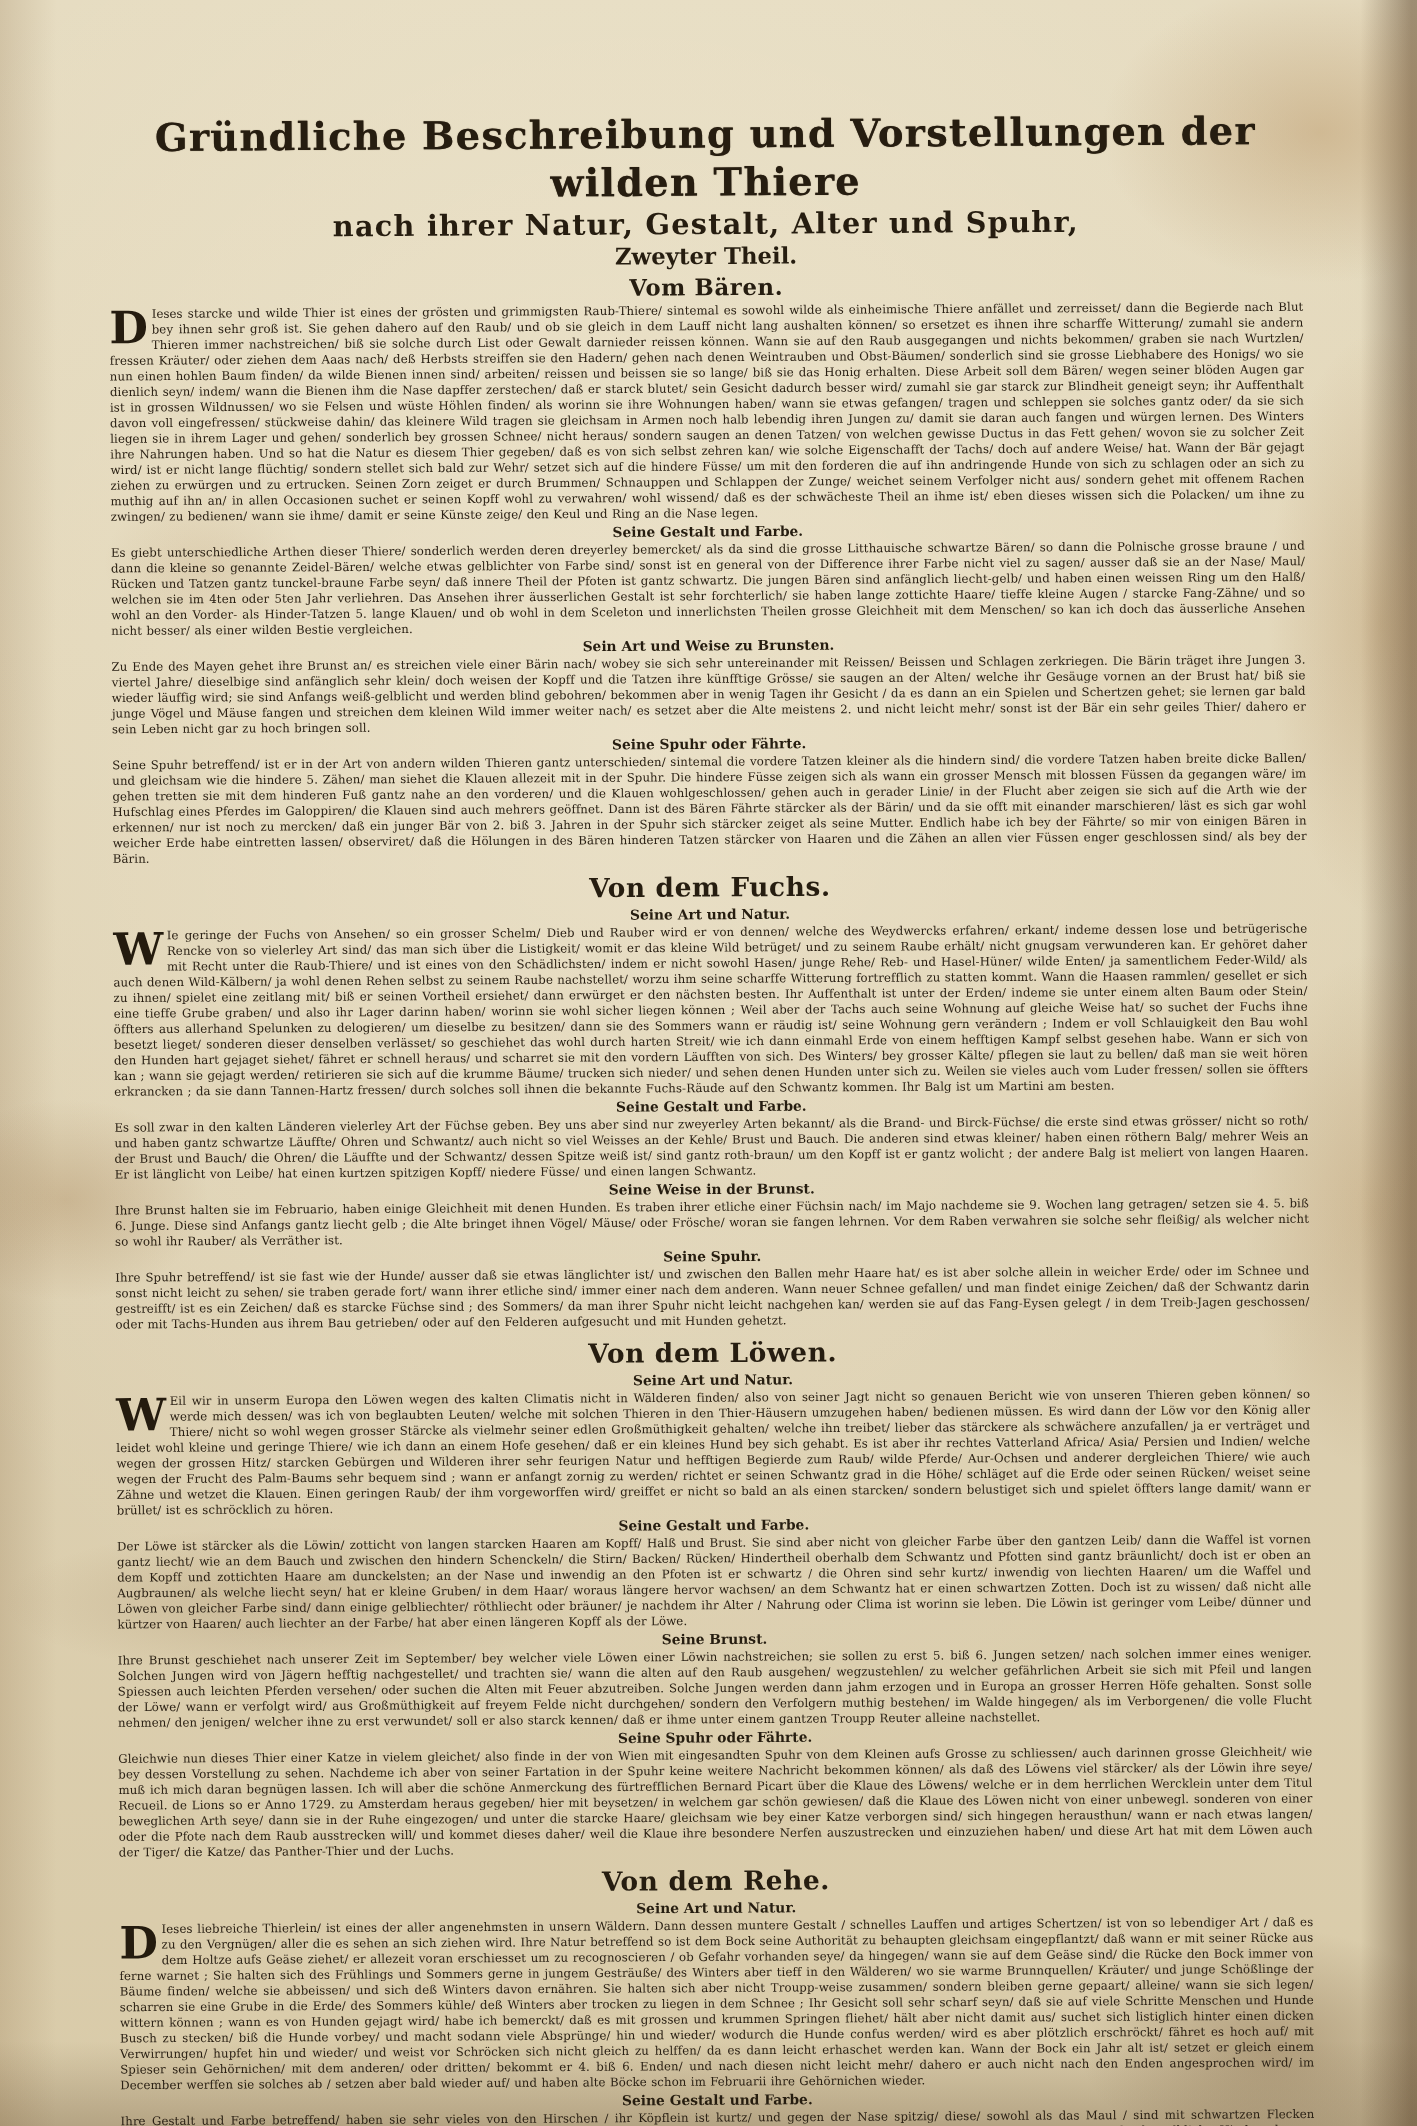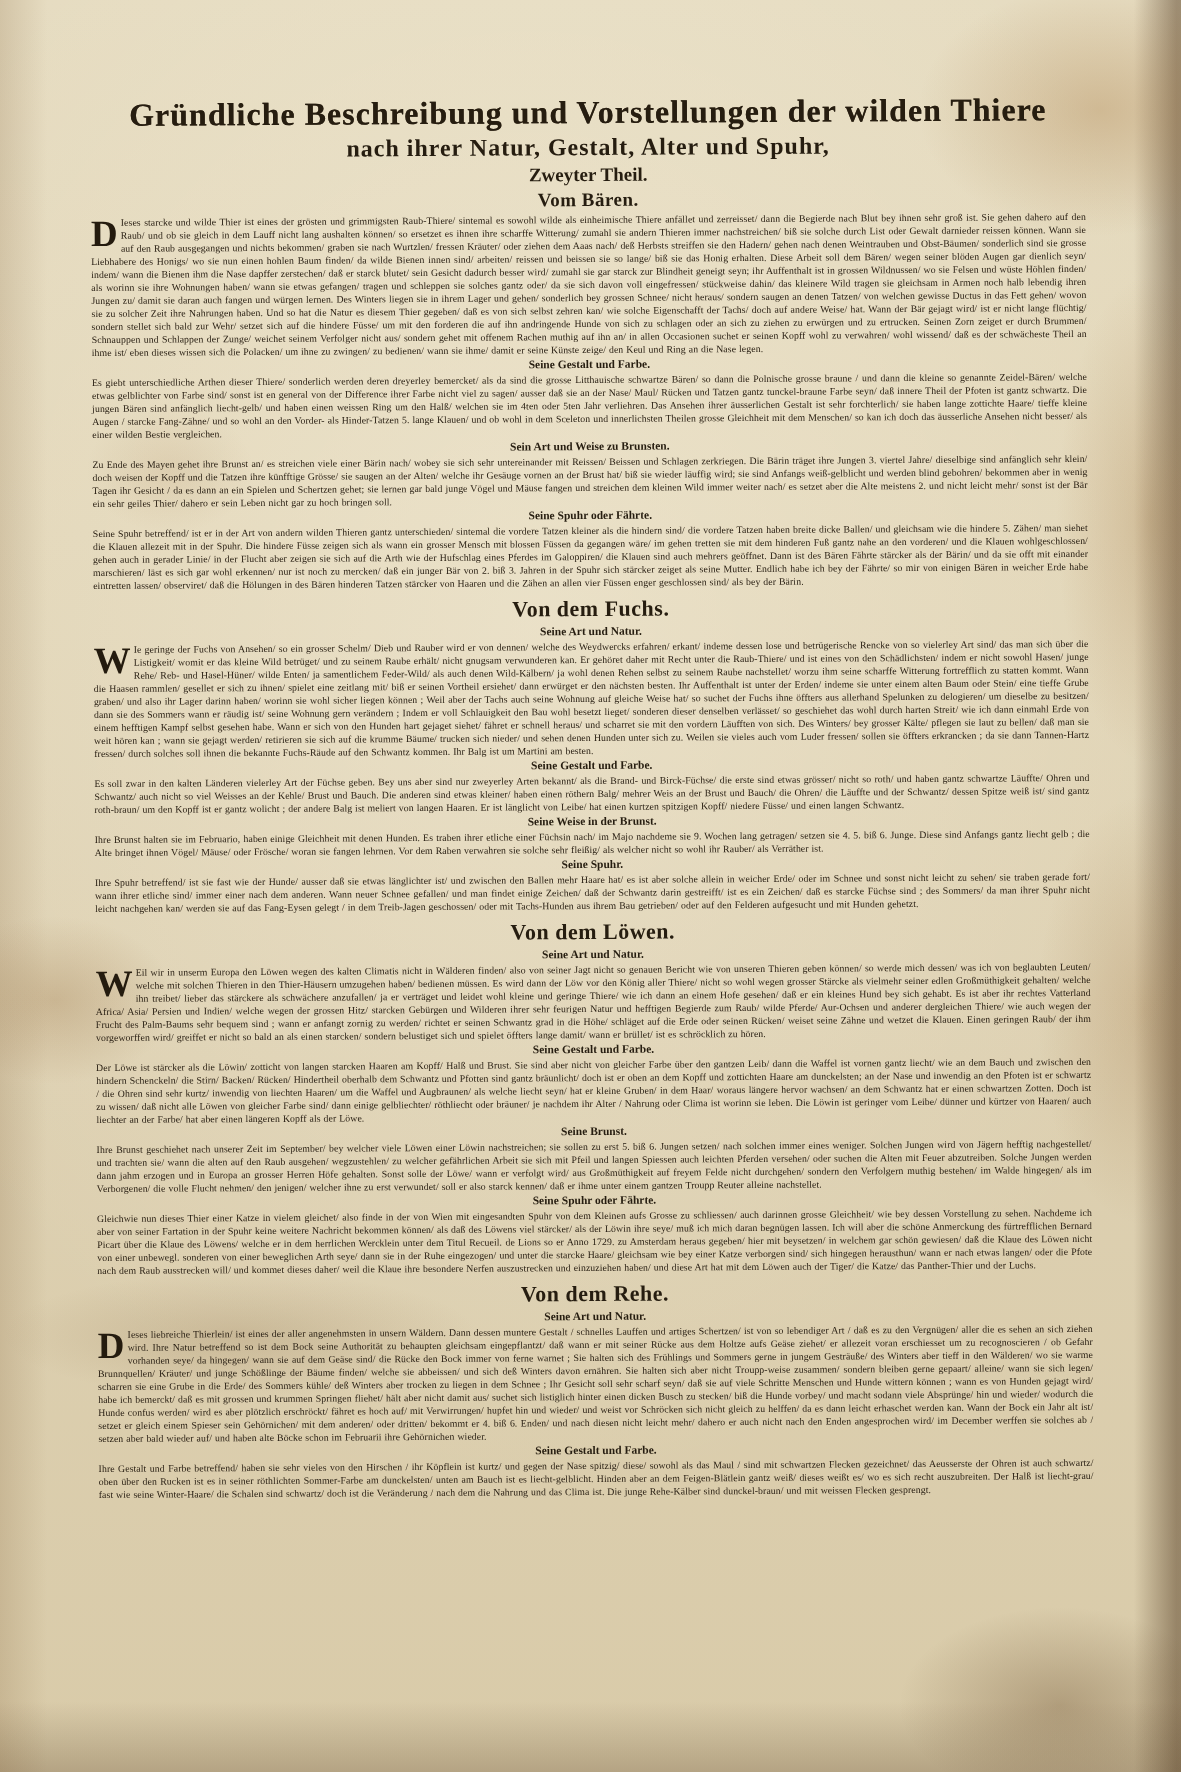--- a/index.html
+++ b/index.html
@@ -16,21 +16,20 @@
       radial-gradient(ellipse 130px 340px at 1150px 520px, rgba(150,100,42,.24), transparent 72%),
       radial-gradient(ellipse 150px 300px at 1145px 1010px, rgba(146,96,40,.22), transparent 72%),
       radial-gradient(ellipse 170px 120px at 55px 1000px, rgba(140,96,46,.26), transparent 70%),
       radial-gradient(ellipse 340px 90px at 240px 1335px, rgba(124,92,52,.20), transparent 70%),
       radial-gradient(ellipse 230px 140px at 1060px 1705px, rgba(92,62,30,.32), transparent 70%),
       radial-gradient(ellipse 120px 90px at 170px 470px, rgba(150,105,55,.12), transparent 70%),
       radial-gradient(ellipse 900px 1100px at 45% 35%, rgba(255,251,238,.30), transparent 80%),
       linear-gradient(90deg, rgba(120,85,45,.18) 0%, rgba(0,0,0,0) 4%, rgba(0,0,0,0) 96%, rgba(70,46,22,.45) 99.6%),
       linear-gradient(0deg, rgba(86,62,34,.28) 0%, rgba(0,0,0,0) 4%),
       linear-gradient(180deg, #e6dcc1 0%, #e2d6b8 30%, #ddd0b1 60%, #d9cba9 100%);
-    font-family: Liberation Serif, serif;
   }
   .sheet{
     position:absolute;inset:0;
     padding:92px 91px 0 95px;
     box-sizing:border-box;
     color:#261d10;
     transform:rotate(-0.35deg);
   }
   .t1{font-size:32px;line-height:40px;font-weight:bold;text-align:center;margin:0;letter-spacing:1px;text-shadow:0 0 .6px rgba(42,28,12,.8);}
   .t2{font-size:24px;line-height:30px;font-weight:bold;text-align:center;margin:0;letter-spacing:1px;}

